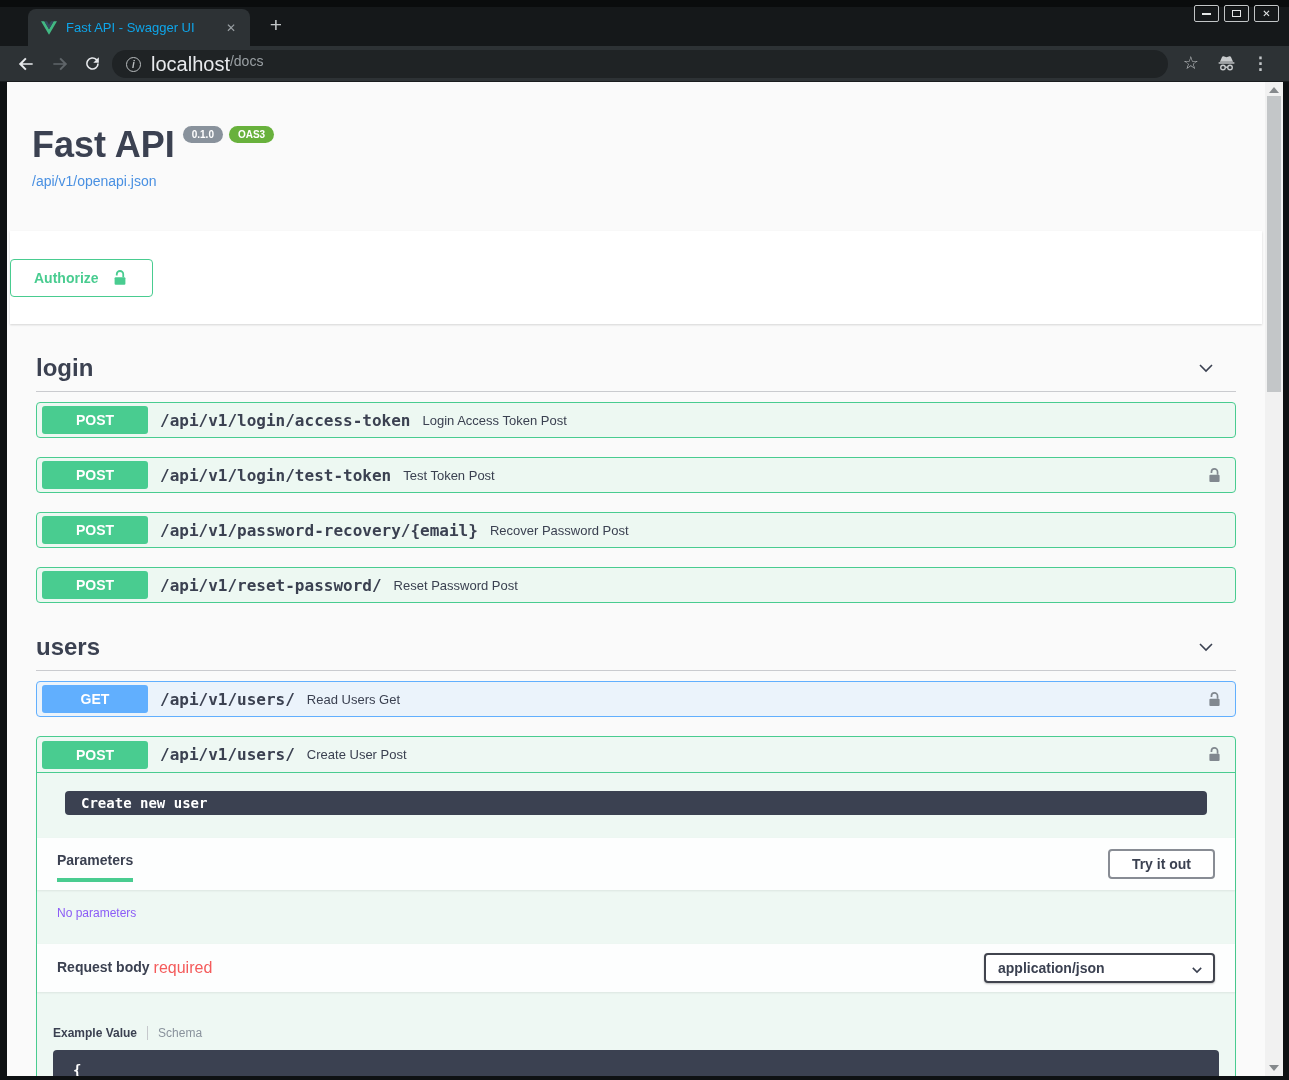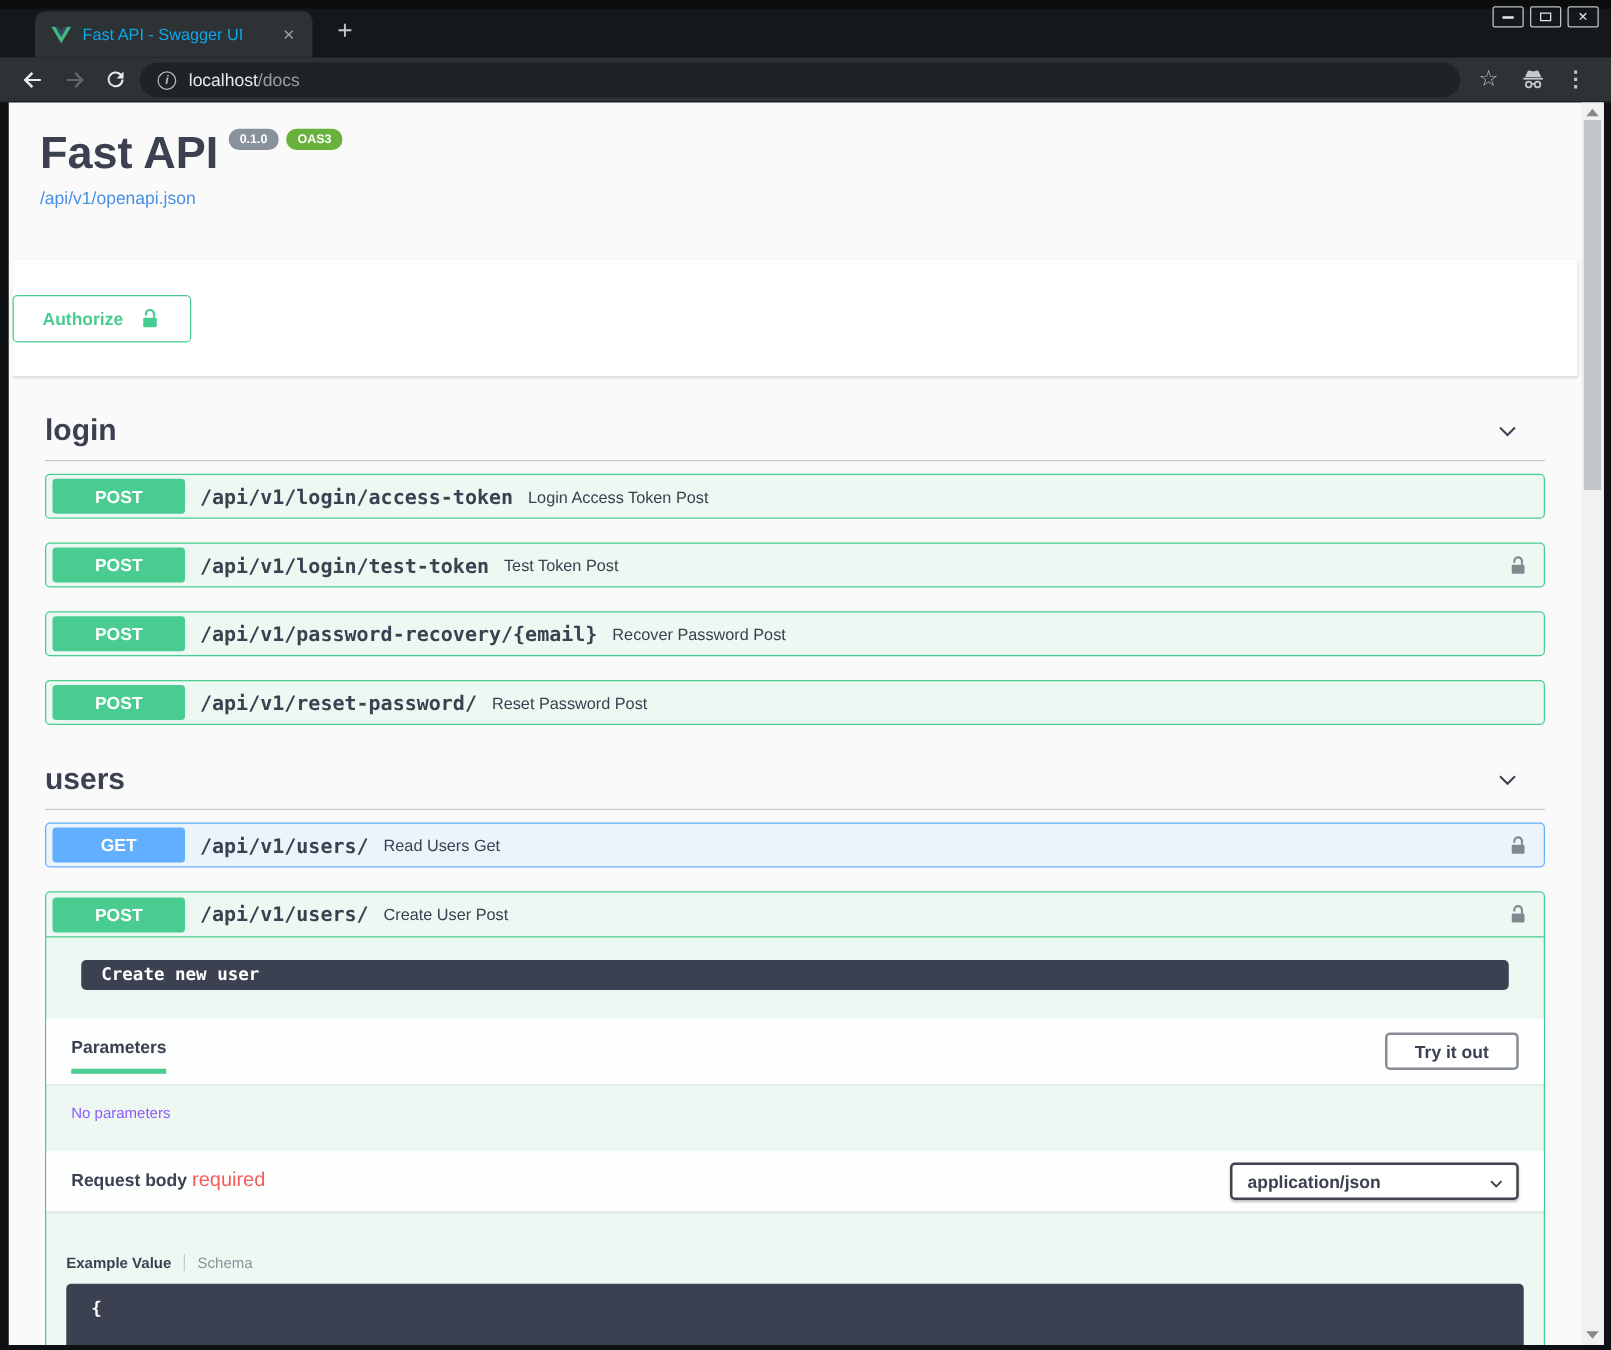--- a/index.html
+++ b/index.html
@@ -34,37 +34,37 @@
   .nav-icon { position:absolute; top:8px; width:20px; height:20px; cursor:pointer; }
   .icon-back { left:16px; } .icon-fwd { left:50px; } .icon-reload { left:83px; }
   .urlbar {
     position:absolute; left:112px; top:4px; width:1056px; height:28px;
     background:#1f2325; border-radius:14px; display:flex; align-items:center; padding:0 14px; gap:10px;
   }
   .info-badge {
     width:15px; height:15px; border:1.5px solid #b9bdbf; border-radius:50%;
     color:#b9bdbf; font-size:10px; font-weight:bold; display:flex; align-items:center; justify-content:center; font-style:italic;
   }
-  .url-host { color:#e8eaed; font-size:14px; }
+  .url-host { color:#e8eaed; font-size:20px; }
   .url-path { color:#9aa0a4; font-size:14px; }
   .tb-right { position:absolute; top:7px; cursor:pointer; }
   .icon-star { right:90px; color:#b9bdbf; font-size:18px; line-height:20px; }
   .icon-incog { right:52px; width:21px; height:21px; }
   .icon-menu { right:20px; color:#c2c6c8; font-size:17px; line-height:21px; font-weight:bold; }
 
   
   .page { position:absolute; left:7px; top:82px; width:1276px; height:994px; background:#fafafa; }
   .content { position:absolute; left:0; top:0; right:18px; bottom:0; overflow:hidden; }
   .scrollbar { position:absolute; right:0; top:0; width:18px; bottom:0; background:#f1f1f1; }
   .sb-arrow { position:absolute; left:4px; width:0; height:0; border-left:5px solid transparent; border-right:5px solid transparent; }
   .sb-up { top:5px; border-bottom:6px solid #85898c; }
   .sb-down { bottom:5px; border-top:6px solid #85898c; }
   .sb-thumb { position:absolute; left:2px; top:14px; width:14px; height:296px; background:#c3c6c8; }
 
-  .info-wrap { padding:19px 25px 0; }
+  .info-wrap { padding:42px 25px 0; }
   .api-title { font-size:36px; font-weight:bold; color:#3b4151; display:inline-block; }
   .badge { display:inline-block; vertical-align:top; margin-top:2px; font-size:10px; font-weight:bold; color:#fff; padding:3px 9px; border-radius:57px; }
   .badge-version { background:var(--version-badge-gray,#89929c); margin-left:8px; }
   .badge-oas { background:var(--oas-badge-green,#68b13c); margin-left:6px; }
   .spec-link { display:block; margin-top:7px; color:var(--link-blue,#4990e2); font-size:14px; text-decoration:none; }
 
   .scheme-container {
     margin:42px 3px 0; height:93px; background:#fff;
     box-shadow:0 1px 2px 0 rgba(0,0,0,0.15);
     display:flex; align-items:center; justify-content:flex-start; padding-right:30px;

